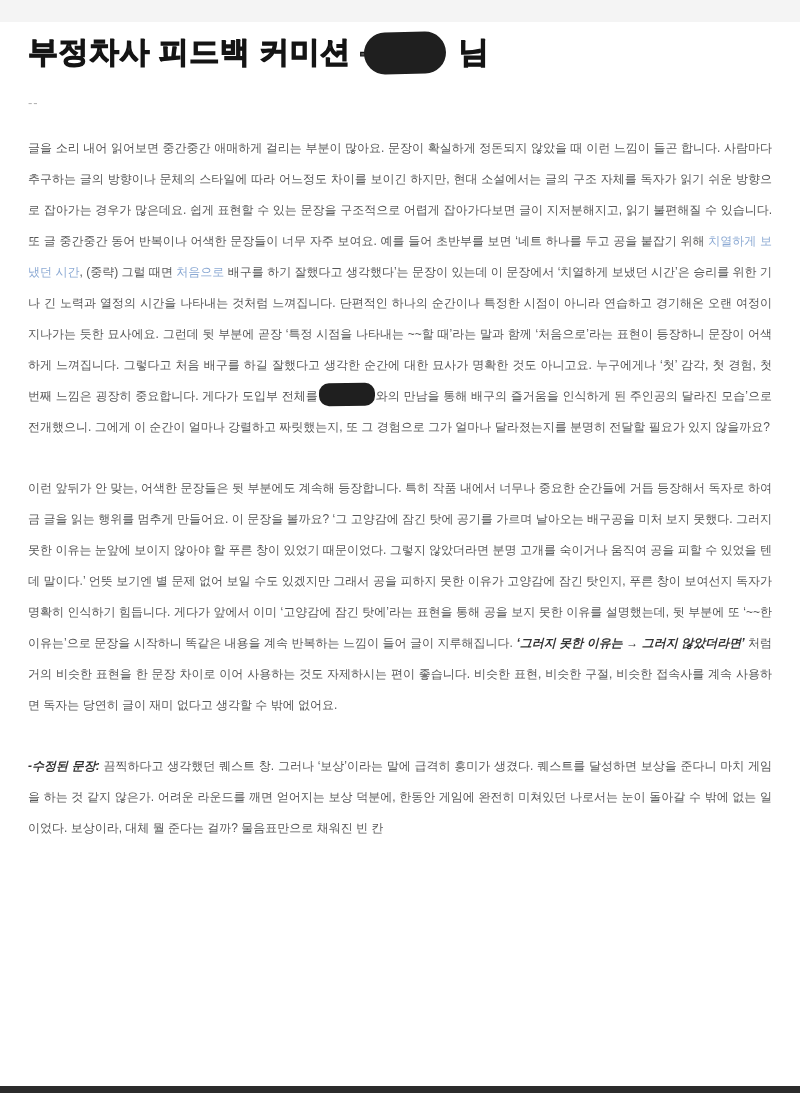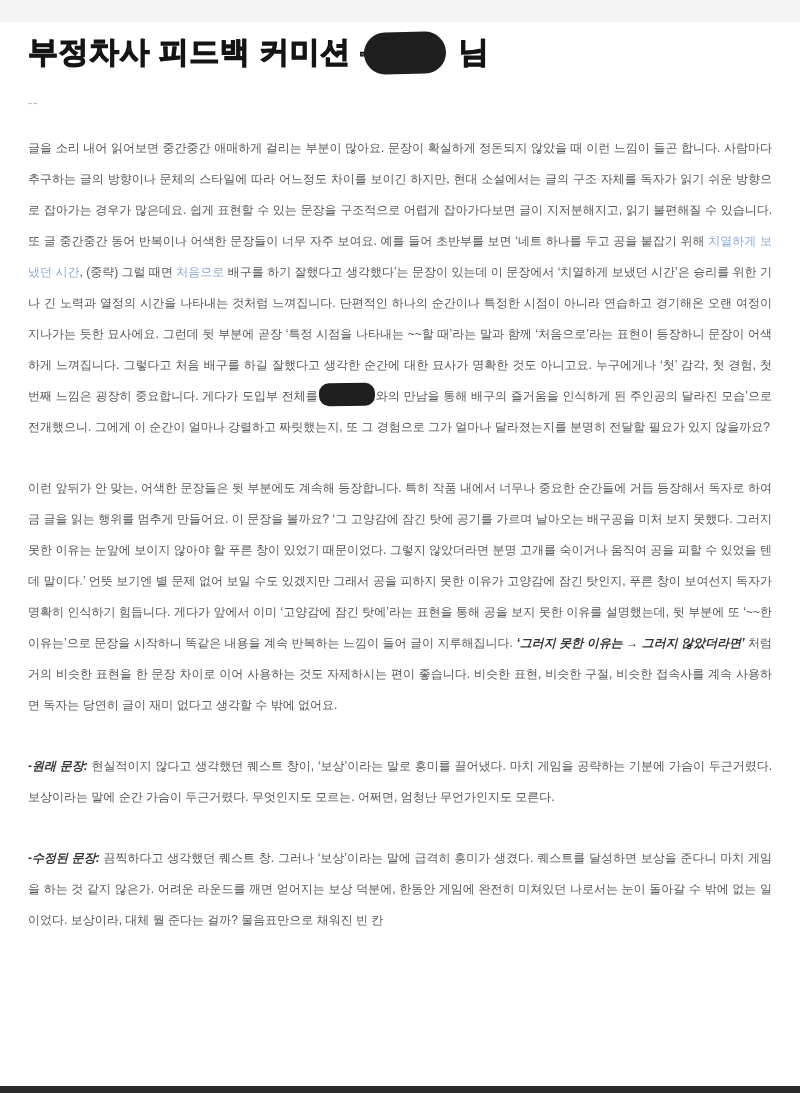--- a/index.html
+++ b/index.html
@@ -79,18 +79,17 @@
 <body>
 
 <div class="top-strip"></div>
 
 <div class="content">
   <h1 class="page-title"><span class="run-normal">부정차사 피드백 커미션 -</span><span class="title-redaction"></span><span class="run-normal"> 님</span></h1>
   <div class="meta-dashes">--</div>
   <div class="article">
       <p class="para"><span class="run-normal">글을 소리 내어 읽어보면 중간중간 애매하게 걸리는 부분이 많아요. 문장이 확실하게 정돈되지 않았을 때 이런 느낌이 들곤 합니다. 사람마다 추구하는 글의 방향이나 문체의 스타일에 따라 어느정도 차이를 보이긴 하지만, 현대 소설에서는 글의 구조 자체를 독자가 읽기 쉬운 방향으로 잡아가는 경우가 많은데요. 쉽게 표현할 수 있는 문장을 구조적으로 어렵게 잡아가다보면 글이 지저분해지고, 읽기 불편해질 수 있습니다. 또 글 중간중간 동어 반복이나 어색한 문장들이 너무 자주 보여요. 예를 들어 초반부를 보면 ‘네트 하나를 두고 공을 붙잡기 위해 </span><span class="run-blue">치열하게 보냈던 시간</span><span class="run-normal">, (중략) 그럴 때면 </span><span class="run-blue">처음으로</span><span class="run-normal"> 배구를 하기 잘했다고 생각했다’는 문장이 있는데 이 문장에서 ‘치열하게 보냈던 시간’은 승리를 위한 기나 긴 노력과 열정의 시간을 나타내는 것처럼 느껴집니다. 단편적인 하나의 순간이나 특정한 시점이 아니라 연습하고 경기해온 오랜 여정이 지나가는 듯한 묘사에요. 그런데 뒷 부분에 곧장 ‘특정 시점을 나타내는 ~~할 때’라는 말과 함께 ‘처음으로’라는 표현이 등장하니 문장이 어색하게 느껴집니다. 그렇다고 처음 배구를 하길 잘했다고 생각한 순간에 대한 묘사가 명확한 것도 아니고요. 누구에게나 ‘첫’ 감각, 첫 경험, 첫 번째 느낌은 굉장히 중요합니다. 게다가 도입부 전체를</span><span class="inline-redaction"></span><span class="run-normal">와의 만남을 통해 배구의 즐거움을 인식하게 된 주인공의 달라진 모습’으로 전개했으니. 그에게 이 순간이 얼마나 강렬하고 짜릿했는지, 또 그 경험으로 그가 얼마나 달라졌는지를 분명히 전달할 필요가 있지 않을까요?</span></p>
       <p class="para"><span class="run-normal">이런 앞뒤가 안 맞는, 어색한 문장들은 뒷 부분에도 계속해 등장합니다. 특히 작품 내에서 너무나 중요한 순간들에 거듭 등장해서 독자로 하여금 글을 읽는 행위를 멈추게 만들어요. 이 문장을 볼까요? ‘그 고양감에 잠긴 탓에 공기를 가르며 날아오는 배구공을 미처 보지 못했다. 그러지 못한 이유는 눈앞에 보이지 않아야 할 푸른 창이 있었기 때문이었다. 그렇지 않았더라면 분명 고개를 숙이거나 움직여 공을 피할 수 있었을 텐데 말이다.’ 언뜻 보기엔 별 문제 없어 보일 수도 있겠지만 그래서 공을 피하지 못한 이유가 고양감에 잠긴 탓인지, 푸른 창이 보여선지 독자가 명확히 인식하기 힘듭니다. 게다가 앞에서 이미 ‘고양감에 잠긴 탓에’라는 표현을 통해 공을 보지 못한 이유를 설명했는데, 뒷 부분에 또 ‘~~한 이유는’으로 문장을 시작하니 똑같은 내용을 계속 반복하는 느낌이 들어 글이 지루해집니다. </span><span class="run-bold">‘그러지 못한 이유는 → 그러지 않았더라면’</span><span class="run-normal"> 처럼 거의 비슷한 표현을 한 문장 차이로 이어 사용하는 것도 자제하시는 편이 좋습니다. 비슷한 표현, 비슷한 구절, 비슷한 접속사를 계속 사용하면 독자는 당연히 글이 재미 없다고 생각할 수 밖에 없어요.</span></p>
-      <p class="para"><span class="run-bold">-원래 문장:</span><span class="run-normal"> 현실적이지 않다고 생각했던 퀘스트 창이, ‘보상’이라는 말로 흥미를 끌어냈다. 마치 게임을 공략하는 기분에 가슴이 두근거렸다. 보상이라는 말에 순간 가슴이 두근거렸다. 무엇인지도 모르는. 어쩌면, 엄청난 무언가인지도 모른다.</span></p>
       <p class="para"><span class="run-bold">-수정된 문장:</span><span class="run-normal"> 끔찍하다고 생각했던 퀘스트 창. 그러나 ‘보상’이라는 말에 급격히 흥미가 생겼다. 퀘스트를 달성하면 보상을 준다니 마치 게임을 하는 것 같지 않은가. 어려운 라운드를 깨면 얻어지는 보상 덕분에, 한동안 게임에 완전히 미쳐있던 나로서는 눈이 돌아갈 수 밖에 없는 일이었다. 보상이라, 대체 뭘 준다는 걸까? 물음표만으로 채워진 빈 칸</span></p>
     </div>
 </div>
 
 <div class="bottom-bar"></div>
 
 </body></html>

